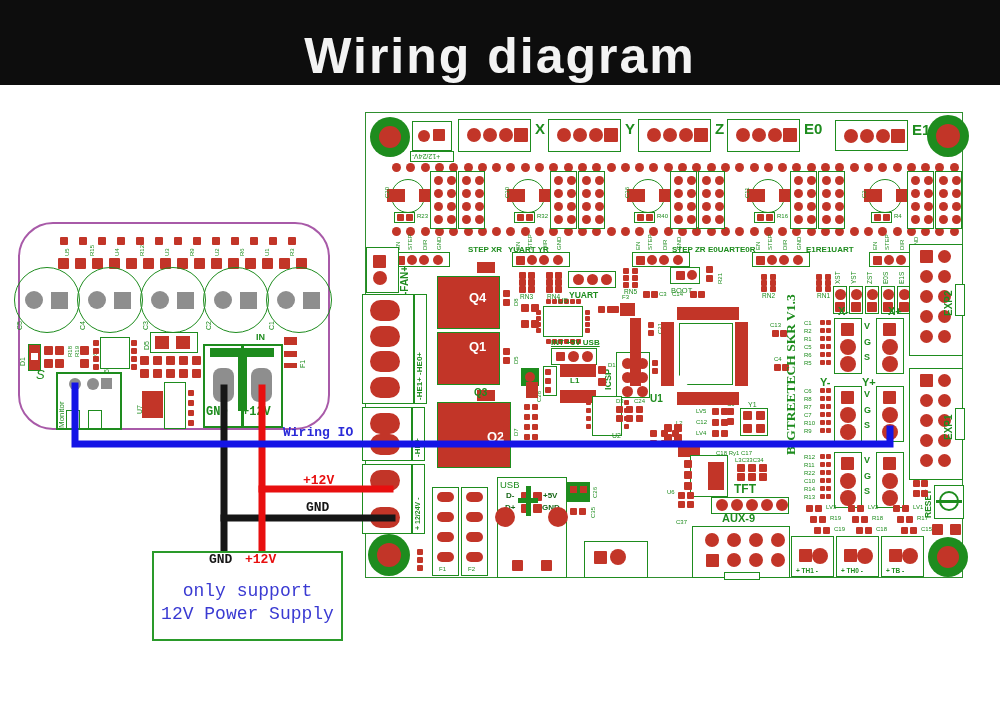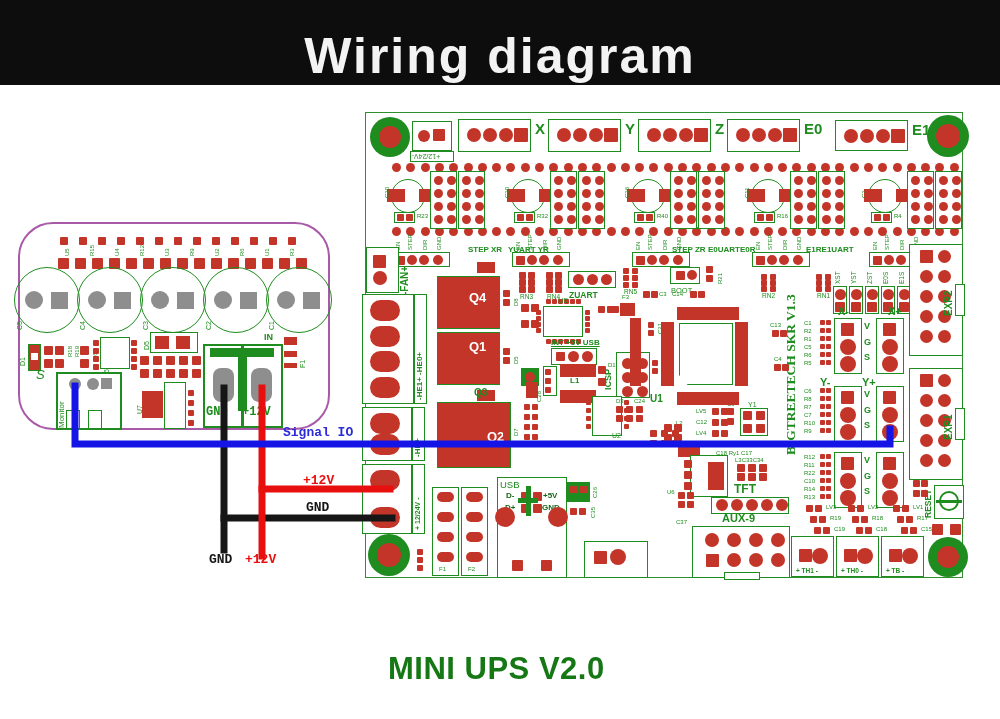--- a/index.html
+++ b/index.html
@@ -141,21 +141,21 @@
       <div class="txt" style="left: 36px; top: 368px; font-size: 13px; color: rgb(30, 140, 30); font-style: italic;">S</div>
       <div class="vtxt" style="left: 58px; top: 428px; font-size: 8px; color: rgb(30, 140, 30);">Monitor</div>
       <div class="it" style="left: 203px; top: 344px; width: 80px; height: 84px; border: 2px solid rgb(30, 140, 30); background: rgb(255, 255, 255); border-radius: 0px;"></div>
       <div class="it" style="left: 241px; top: 346px; width: 3px; height: 80px; background: rgb(30, 140, 30); border-radius: 0px; border: none;"></div>
       <div class="it" style="left: 210px; top: 348px; width: 64px; height: 9px; background: rgb(30, 140, 30); border-radius: 0px; border: none;"></div>
       <div class="it" style="left: 238px; top: 356px; width: 9px; height: 55px; background: rgb(30, 140, 30); border-radius: 0px; border: none;"></div>
       <div class="it" style="left: 213px; top: 368px; width: 21px; height: 34px; background: rgb(142, 142, 142); border-radius: 8px; border: none;"></div>
       <div class="it" style="left: 251px; top: 368px; width: 21px; height: 34px; background: rgb(142, 142, 142); border-radius: 8px; border: none;"></div>
       <div class="txt" style="left: 206px; top: 406px; font-size: 12px; color: rgb(30, 140, 30); font-weight: bold; font-family: &quot;Liberation Mono&quot;, monospace;">GND</div>
       <div class="txt" style="left: 242px; top: 406px; font-size: 12px; color: rgb(30, 140, 30); font-weight: bold; font-family: &quot;Liberation Mono&quot;, monospace;">+12V</div>
-      <div class="txt" style="left: 264px; top: 333px; font-size: 9px; color: rgb(30, 140, 30); font-weight: bold;">IN</div>
+      <div class="txt" style="left: 256px; top: 333px; font-size: 9px; color: rgb(30, 140, 30); font-weight: bold;">IN</div>
       <div class="it" style="left: 284px; top: 337px; width: 13px; height: 31px; background: rgb(194, 53, 40); border-radius: 0px; border: none;"></div>
       <div class="it" style="left: 284px; top: 345px; width: 13px; height: 6px; background: rgb(255, 255, 255); border-radius: 0px; border: none;"></div>
       <div class="it" style="left: 284px; top: 357px; width: 13px; height: 6px; background: rgb(255, 255, 255); border-radius: 0px; border: none;"></div>
       <div class="vtxt" style="left: 299px; top: 368px; font-size: 7px; color: rgb(30, 140, 30);">F1</div>
       <div class="it" style="left: 365px; top: 112px; width: 598px; height: 466px; border: 1.5px solid rgb(47, 143, 47); background: rgb(255, 255, 255); border-radius: 0px;"></div>
       <div class="it" style="left: 370px; top: 117px; width: 40px; height: 40px; border-radius: 50%; background: rgb(30, 140, 30); border: none;"></div>
       <div class="it" style="left: 379px; top: 126px; width: 22px; height: 22px; border-radius: 50%; background: rgb(194, 53, 40); border: none;"></div>
       <div class="it" style="left: 927px; top: 115px; width: 42px; height: 42px; border-radius: 50%; background: rgb(30, 140, 30); border: none;"></div>
       <div class="it" style="left: 936px; top: 124px; width: 24px; height: 24px; border-radius: 50%; background: rgb(194, 53, 40); border: none;"></div>
       <div class="it" style="left: 368px; top: 534px; width: 42px; height: 42px; border-radius: 50%; background: rgb(30, 140, 30); border: none;"></div>
@@ -522,21 +522,21 @@
       <div class="it" style="left: 555px; top: 272px; width: 7px; height: 7px; background: rgb(194, 53, 40); border-radius: 1px; border: none;"></div>
       <div class="it" style="left: 546px; top: 279px; width: 7px; height: 7px; background: rgb(194, 53, 40); border-radius: 1px; border: none;"></div>
       <div class="it" style="left: 555px; top: 279px; width: 7px; height: 7px; background: rgb(194, 53, 40); border-radius: 1px; border: none;"></div>
       <div class="it" style="left: 546px; top: 286px; width: 7px; height: 7px; background: rgb(194, 53, 40); border-radius: 1px; border: none;"></div>
       <div class="it" style="left: 555px; top: 286px; width: 7px; height: 7px; background: rgb(194, 53, 40); border-radius: 1px; border: none;"></div>
       <div class="txt" style="left: 547px; top: 294px; font-size: 6.5px; color: rgb(30, 140, 30);">RN4</div>
       <div class="it" style="left: 568px; top: 271px; width: 48px; height: 17px; border: 1px solid rgb(30, 140, 30); background: rgb(255, 255, 255); border-radius: 0px;"></div>
       <div class="it" style="left: 572.5px; top: 273.5px; width: 11px; height: 11px; border-radius: 50%; background: rgb(194, 53, 40); border: none;"></div>
       <div class="it" style="left: 586.5px; top: 273.5px; width: 11px; height: 11px; border-radius: 50%; background: rgb(194, 53, 40); border: none;"></div>
       <div class="it" style="left: 600.5px; top: 273.5px; width: 11px; height: 11px; border-radius: 50%; background: rgb(194, 53, 40); border: none;"></div>
-      <div class="txt" style="left: 569px; top: 291px; font-size: 8.5px; color: rgb(30, 140, 30); font-weight: bold;">ZUART</div>
+      <div class="txt" style="left: 569px; top: 291px; font-size: 8.5px; color: rgb(30, 140, 30); font-weight: bold;">YUART</div>
       <div class="it" style="left: 623px; top: 268px; width: 6px; height: 6px; background: rgb(194, 53, 40); border-radius: 1px; border: none;"></div>
       <div class="it" style="left: 632px; top: 268px; width: 6px; height: 6px; background: rgb(194, 53, 40); border-radius: 1px; border: none;"></div>
       <div class="it" style="left: 623px; top: 275px; width: 6px; height: 6px; background: rgb(194, 53, 40); border-radius: 1px; border: none;"></div>
       <div class="it" style="left: 632px; top: 275px; width: 6px; height: 6px; background: rgb(194, 53, 40); border-radius: 1px; border: none;"></div>
       <div class="it" style="left: 623px; top: 282px; width: 6px; height: 6px; background: rgb(194, 53, 40); border-radius: 1px; border: none;"></div>
       <div class="it" style="left: 632px; top: 282px; width: 6px; height: 6px; background: rgb(194, 53, 40); border-radius: 1px; border: none;"></div>
       <div class="txt" style="left: 624px; top: 289px; font-size: 6.5px; color: rgb(30, 140, 30);">RN5</div>
       <div class="it" style="left: 670px; top: 267px; width: 30px; height: 17px; border: 1px solid rgb(30, 140, 30); background: rgb(255, 255, 255); border-radius: 0px;"></div>
       <div class="it" style="left: 676px; top: 271px; width: 9px; height: 9px; background: rgb(194, 53, 40); border-radius: 1px; border: none;"></div>
       <div class="it" style="left: 687px; top: 270px; width: 10px; height: 10px; border-radius: 50%; background: rgb(194, 53, 40); border: none;"></div>
@@ -951,20 +951,24 @@
     </div>
 
   <svg id="wires" width="1000" height="719">
       <polyline points="224,388 224,550" fill="none" stroke="#161616" stroke-width="7" stroke-linecap="square"></polyline>
       <polyline points="224,518 392,518" fill="none" stroke="#161616" stroke-width="7" stroke-linecap="square"></polyline>
       <polyline points="262,388 262,556" fill="none" stroke="#e80f0f" stroke-width="7" stroke-linecap="square"></polyline>
       <polyline points="262,489 390,489" fill="none" stroke="#e80f0f" stroke-width="7" stroke-linecap="square"></polyline>
       <polyline points="75,386 75,444 890,444 890,429" fill="none" stroke="#1414e6" stroke-width="7" stroke-linecap="square"></polyline>
     </svg>
 
-  <span class="wl" id="lbl-signal">Signal IO</span>
+  <div id="notebox">
+    <div class="pad"></div>
+    <div class="nl">only support</div>
+    <div class="nl">12V Power Supply</div>
+  </div>
+  <span class="wl" id="lbl-signal">Wiring IO</span>
   <span class="wl" id="lbl-12v-mid">+12V</span>
   <span class="wl" id="lbl-gnd-mid">GND</span>
   <span class="wl" id="lbl-gnd-bot">GND</span>
   <span class="wl" id="lbl-12v-bot">+12V</span>
 
-  <div id="footer">MINI UPS V2.0</div>
 </div>
 
 </body></html>

